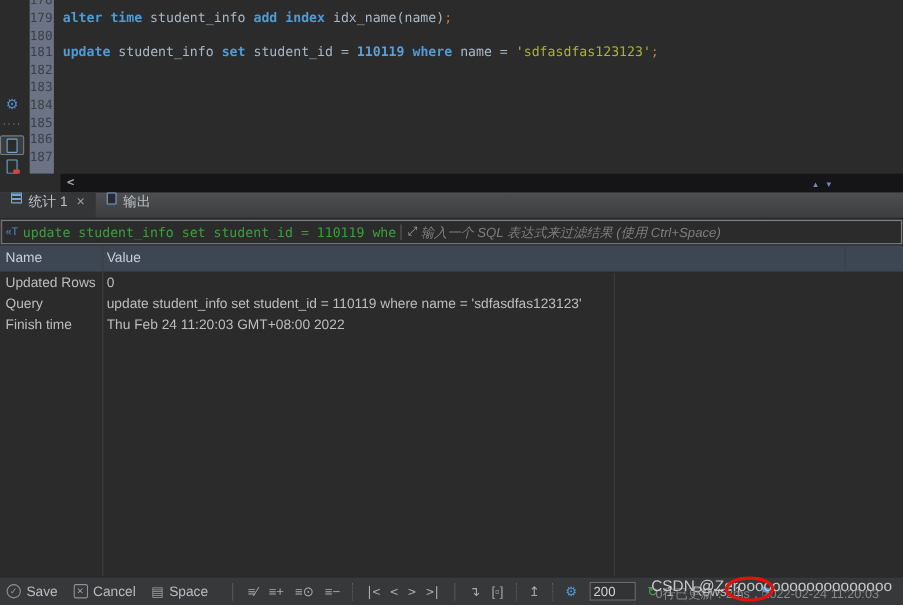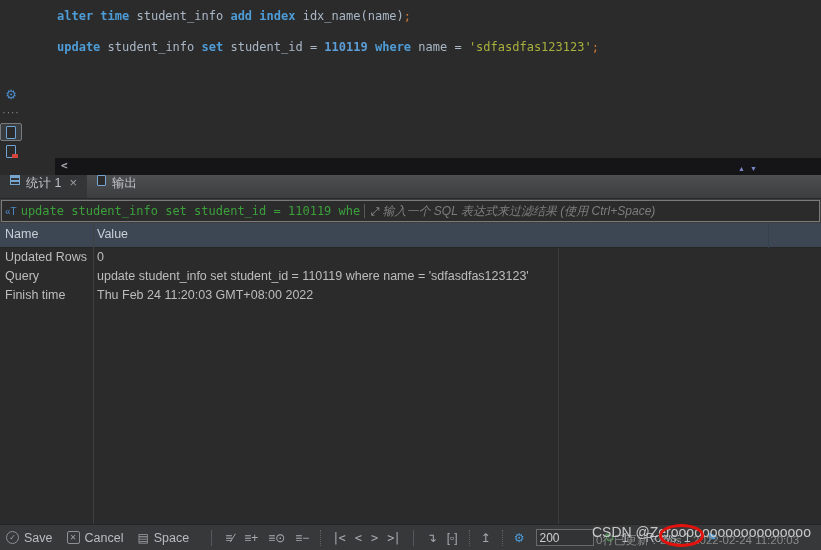--- a/index.html
+++ b/index.html
@@ -84,33 +84,47 @@
   .sb-btn { display:flex; align-items:center; gap:5px; margin-right:14px; cursor:default; }
   .ic-round { width:13px; height:13px; border:1px solid #8C9196; border-radius:50%; font-size:8px; display:flex; align-items:center; justify-content:center; color:#9CA1A6; }
   .ic-square { width:13px; height:13px; border:1px solid #8C9196; border-radius:2px; font-size:8px; display:flex; align-items:center; justify-content:center; color:#9CA1A6; }
   .ic-plain { color:#9CA1A6; font-size:12px; }
   .sep-line { width:1px; height:16px; background:#55575A; margin:0 8px; }
   .sep-dots { width:0; height:16px; border-left:1px dotted #5E6063; margin:0 6px; }
   .tb-ic { color:#A7ABB0; font-size:12px; margin:0 5px; cursor:default; }
   .nav-ic { color:#A7ABB0; font:12px "DejaVu Sans Mono", monospace; letter-spacing:-1px; margin:0 5px; cursor:default; }
   .blue { color:#4D9BD8; }
   .green { color:#49A24B; }
-  .page-input { width:58px; height:17px; background:#313335; border:1px solid #6A6A6A; color:#D0D0D0; font-size:12px; padding:0 3px; margin:0 6px; }
+  .page-input { width:42px; height:17px; background:#313335; border:1px solid #6A6A6A; color:#D0D0D0; font-size:12px; padding:0 3px; margin:0 6px; }
   .count-label { margin:0 4px 0 2px; }
   
   .status-msg { position:absolute; left:596px; top:533px; color:#8A8A8A; font-size:11.5px; z-index:4; white-space:nowrap; }
   .watermark { position:absolute; left:592px; top:524px; color:rgba(213,213,213,0.92); font-size:14px; z-index:5; white-space:nowrap; }
   .red-ellipse { position:absolute; left:659px; top:524px; width:45px; height:23px; border:3px solid #E3120D; border-radius:50%; z-index:6; }
 </style>
 </head>
 <body>
 
 <div class="app">
 
   <div class="editor">
+    <div class="gutter">
+      <div class="gutter-inner">
+          <div class="ln">178</div>
+          <div class="ln">179</div>
+          <div class="ln">180</div>
+          <div class="ln">181</div>
+          <div class="ln">182</div>
+          <div class="ln">183</div>
+          <div class="ln">184</div>
+          <div class="ln">185</div>
+          <div class="ln">186</div>
+          <div class="ln">187</div>
+        </div>
+    </div>
     <div class="code-area">
         <div class="cl"></div>
         <div class="cl"><span class="tk-k">alter time</span><span class="tk-p"> student_info </span><span class="tk-k">add index</span><span class="tk-p"> idx_name(name)</span><span class="tk-o">;</span></div>
         <div class="cl"></div>
         <div class="cl"><span class="tk-k">update</span><span class="tk-p"> student_info </span><span class="tk-k">set</span><span class="tk-p"> student_id = </span><span class="tk-n">110119</span><span class="tk-p"> </span><span class="tk-k">where</span><span class="tk-p"> name = </span><span class="tk-s">'sdfasdfas123123'</span><span class="tk-o">;</span></div>
         <div class="cl"></div>
         <div class="cl"></div>
         <div class="cl"></div>
         <div class="cl"></div>
         <div class="cl"></div>

